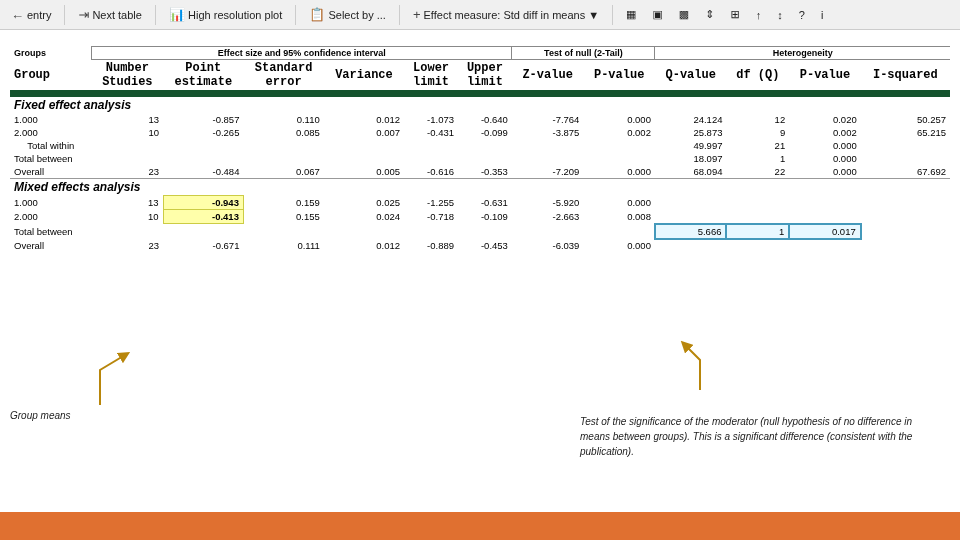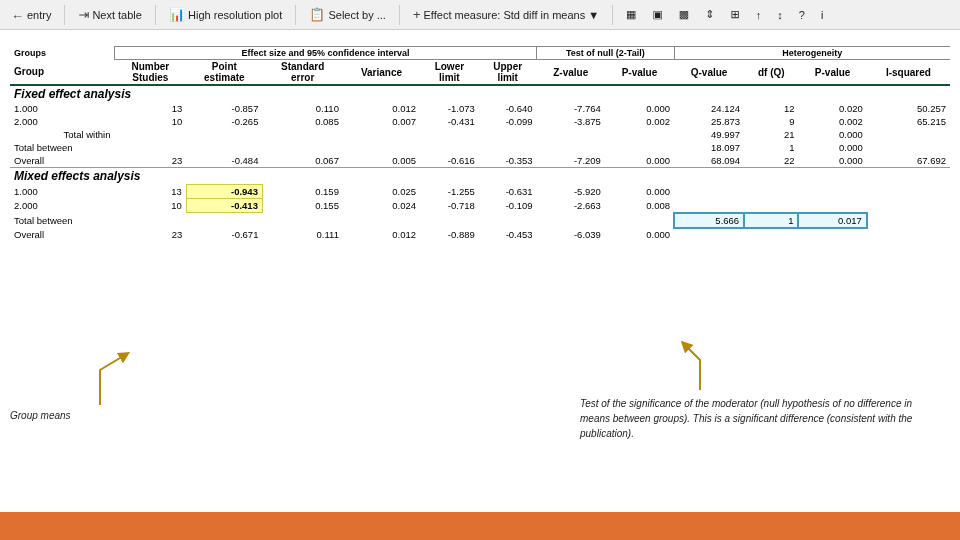--- a/index.html
+++ b/index.html
@@ -95,21 +95,21 @@
       position: absolute;
       left: 10px;
       top: 380px;
       font-size: 10px;
       font-style: italic;
       color: #222;
     }
     #annotation-test {
       position: absolute;
       left: 580px;
-      top: 366px;
+      top: 384px;
       width: 350px;
       font-size: 10px;
       font-style: italic;
       color: #222;
       line-height: 1.5;
     }
 
     
     .arrow-group {
       position: absolute;
@@ -141,24 +141,25 @@
 
     
     .col-header-top th {
       font-weight: bold;
       text-align: center;
       font-size: 9px;
       border-top: 1px solid #888;
       border-bottom: none;
     }
     .col-header-sub th {
-      font-size: 10px;
+      font-size: 12px;
       font-weight: bold;
       text-align: center;
-      border-bottom: 2px solid #14532d;
+      border-bottom: 7px solid #14532d;
+      font-family: Liberation Mono, monospace;
     }
 
     
     .border-top { border-top: 1px solid #999; }
   </style>
 </head>
 <body>
 
 <div id="toolbar">
   <button class="toolbar-btn">
@@ -271,21 +272,21 @@
           <td>-0.431</td>
           <td>-0.099</td>
           <td>-3.875</td>
           <td>0.002</td>
           <td>25.873</td>
           <td>9</td>
           <td>0.002</td>
           <td>65.215</td>
         </tr>
         <tr>
-          <td style="text-align: right;">Total within</td>
+          <td style="text-align: center;">Total within</td>
           <td></td>
           <td></td>
           <td></td>
           <td></td>
           <td></td>
           <td></td>
           <td></td>
           <td></td>
           <td>49.997</td>
           <td>21</td>

